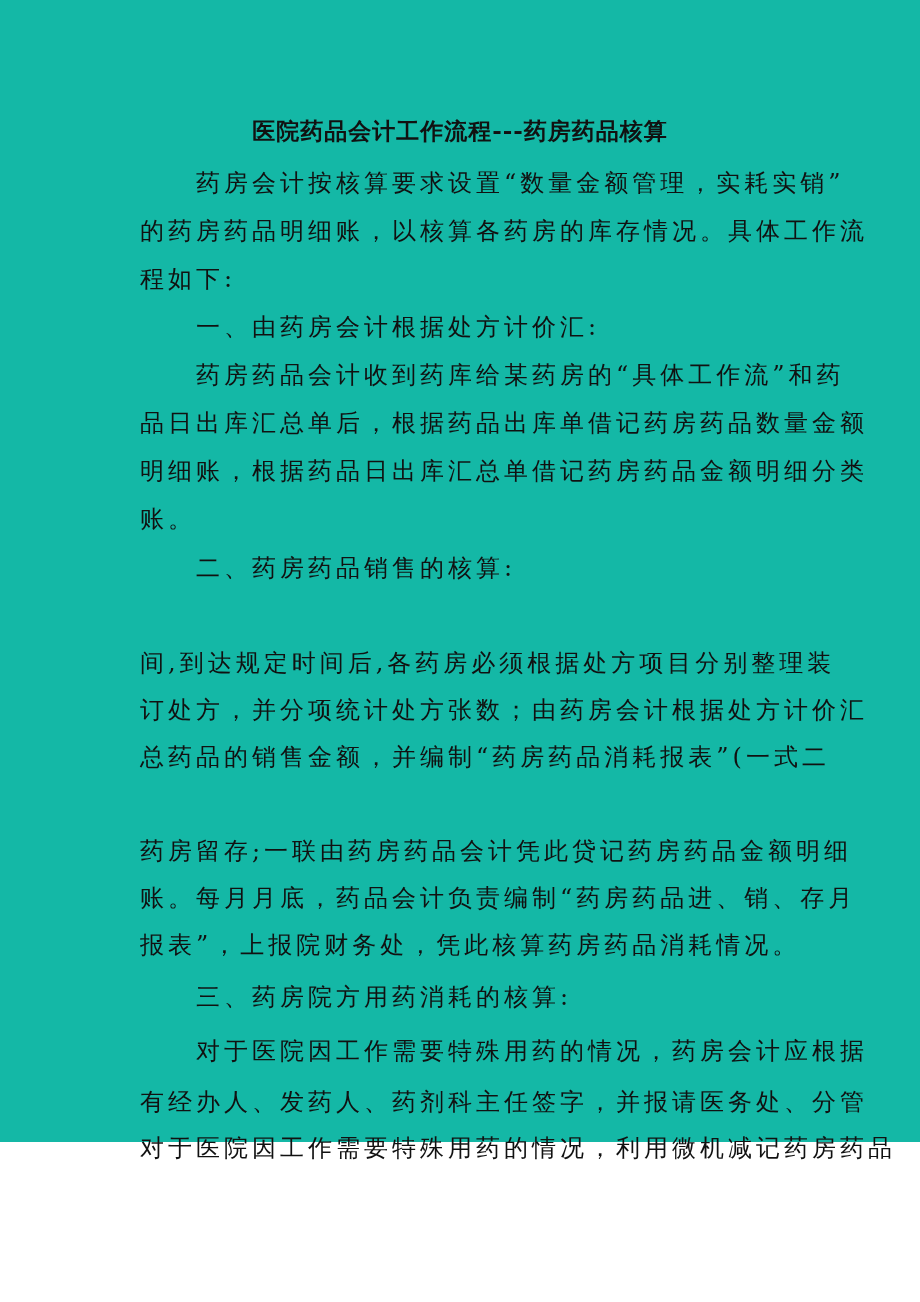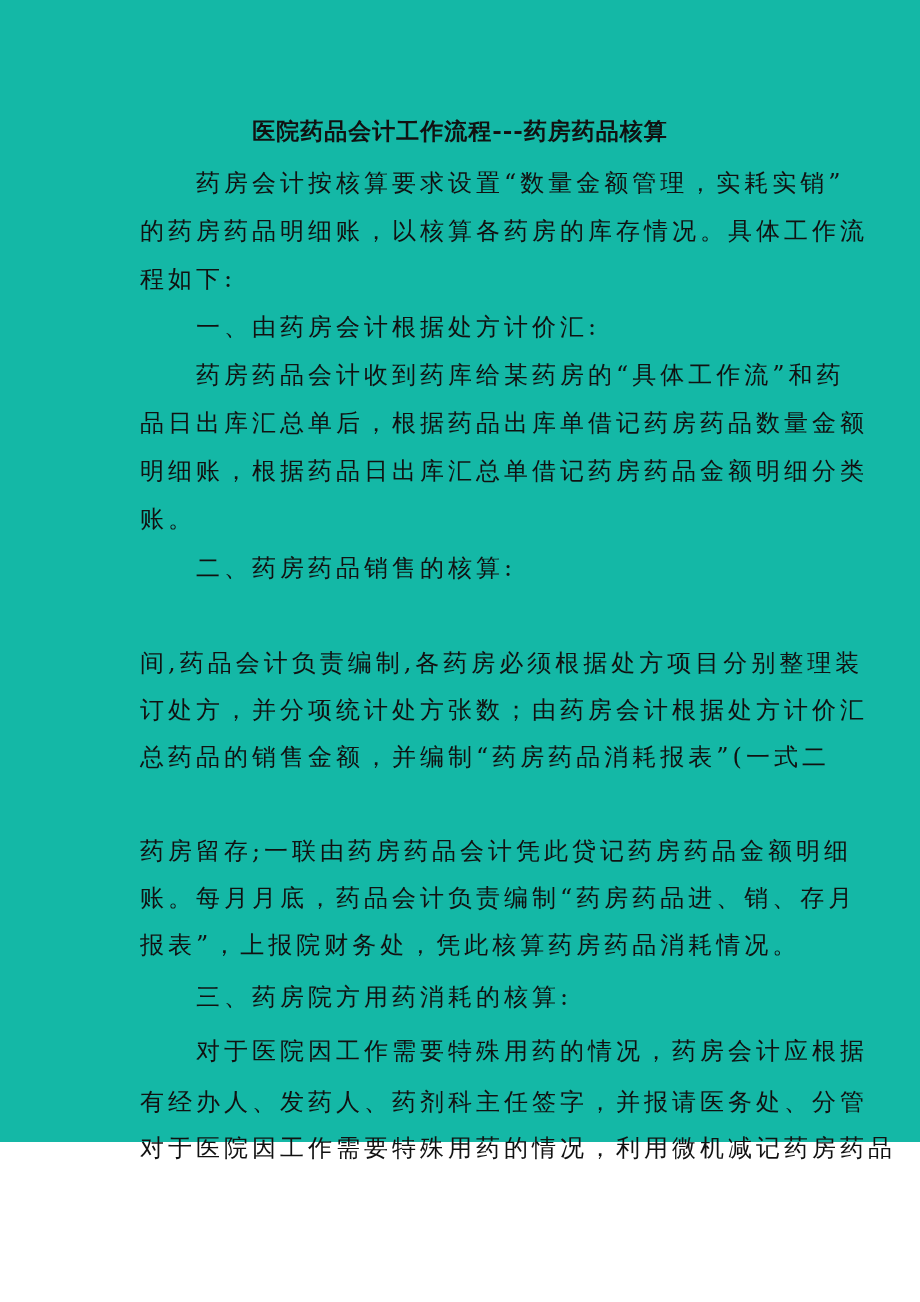--- a/index.html
+++ b/index.html
@@ -23,21 +23,21 @@
   <div class="line" style="top:214px">的药房药品明细账，以核算各药房的库存情况。具体工作流</div>
   <div class="line last" style="top:262px">程如下:</div>
 
   <div class="line indent last" style="top:310px">一、由药房会计根据处方计价汇:</div>
   <div class="line indent" style="top:358px">药房药品会计收到药库给某药房的“具体工作流”和药</div>
   <div class="line" style="top:406px">品日出库汇总单后，根据药品出库单借记药房药品数量金额</div>
   <div class="line" style="top:454px">明细账，根据药品日出库汇总单借记药房药品金额明细分类</div>
   <div class="line last" style="top:502px">账。</div>
 
   <div class="line indent last" style="top:551px">二、药房药品销售的核算:</div>
-  <div class="line" style="top:646px">间,药品会计负责编制,各药房必须根据处方项目分别整理装</div>
+  <div class="line" style="top:646px">间,到达规定时间后,各药房必须根据处方项目分别整理装</div>
   <div class="line" style="top:693px">订处方，并分项统计处方张数；由药房会计根据处方计价汇</div>
   <div class="line" style="top:740px">总药品的销售金额，并编制“药房药品消耗报表”(一式二</div>
   <div class="line" style="top:834px">药房留存;一联由药房药品会计凭此贷记药房药品金额明细</div>
   <div class="line" style="top:881px">账。每月月底，药品会计负责编制“药房药品进、销、存月</div>
   <div class="line last" style="top:928px">报表”，上报院财务处，凭此核算药房药品消耗情况。</div>
 
   <div class="line indent last" style="top:980px">三、药房院方用药消耗的核算:</div>
   <div class="line indent" style="top:1034px">对于医院因工作需要特殊用药的情况，药房会计应根据</div>
   <div class="line" style="top:1085px">有经办人、发药人、药剂科主任签字，并报请医务处、分管</div>
   <div class="line" style="top:1131px">对于医院因工作需要特殊用药的情况，利用微机减记药房药品</div>

